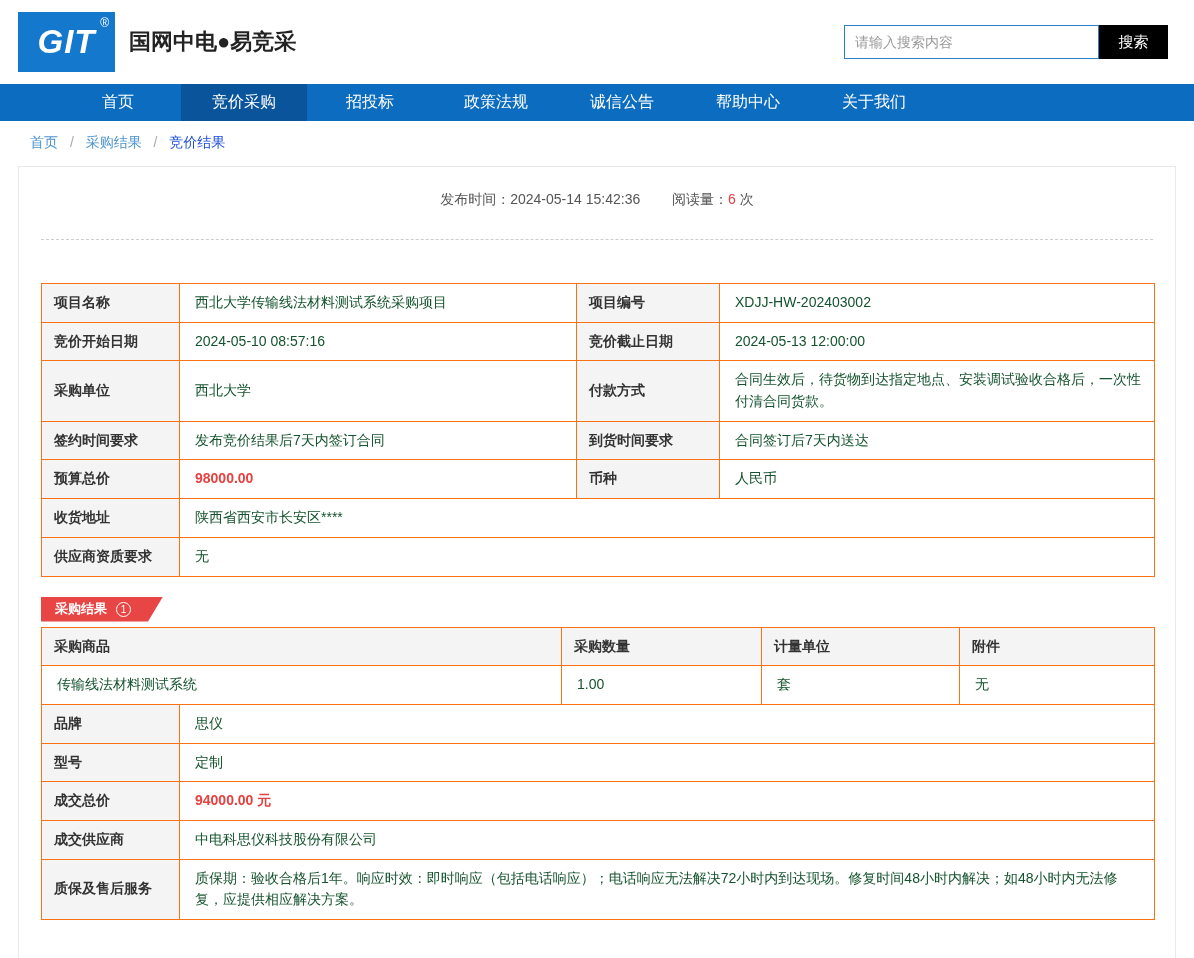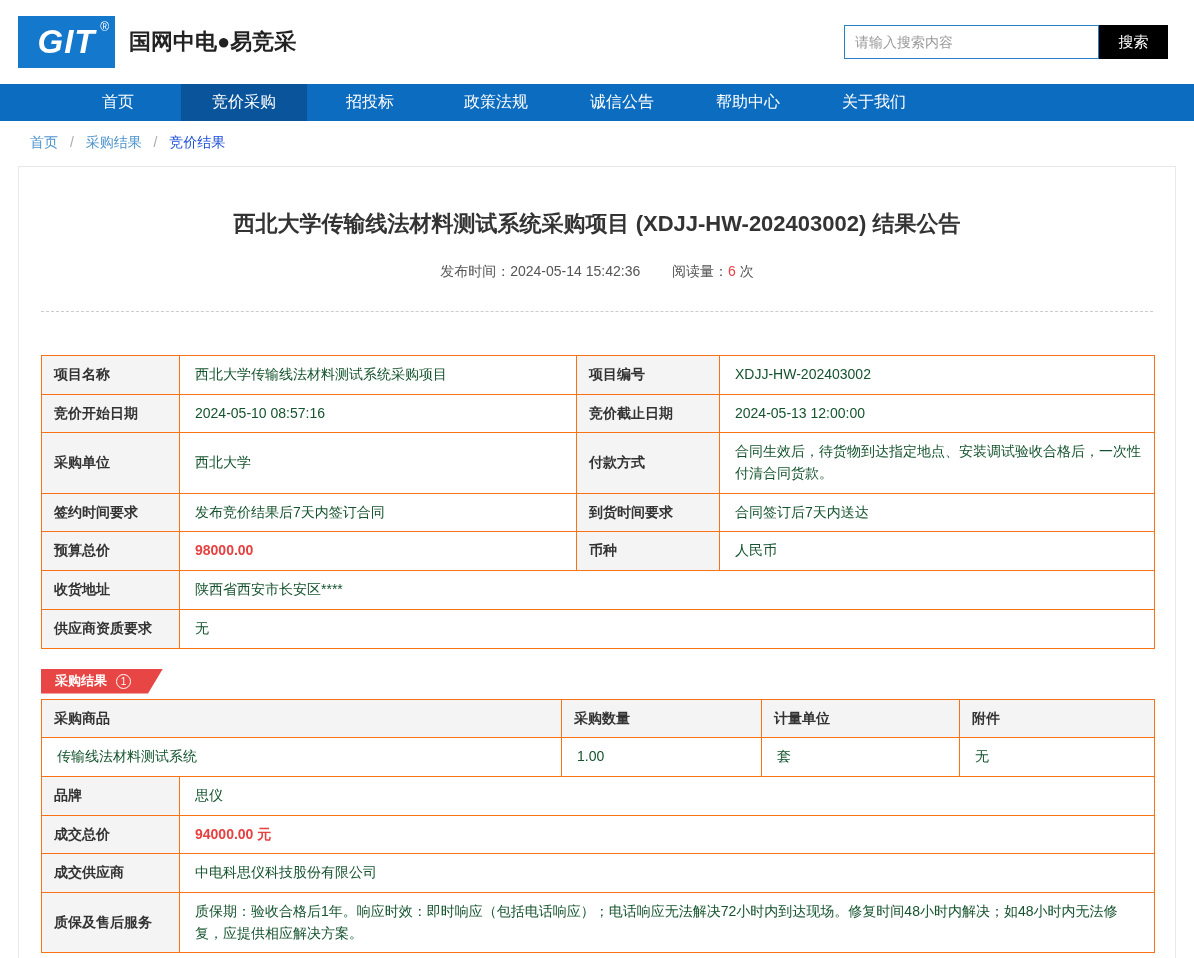--- a/index.html
+++ b/index.html
@@ -1,21 +1,21 @@
 <!DOCTYPE html>
 <html><head>
 <meta charset="utf-8">
 <style>
   * { margin:0; padding:0; box-sizing:border-box; }
   html,body { width:1194px; height:958px; overflow:hidden; background:#fff;
     font-family:"Liberation Sans","DejaVu Sans",sans-serif; color:#333; }
 
   
   .top-header { height:84px; display:flex; align-items:center; padding:0 18px; background:#fff; }
-  .logo-box { width:97px; height:52px; background:#1478cd; color:#fff; display:flex;
+  .logo-box { width:97px; height:60px; background:#1478cd; color:#fff; display:flex;
     align-items:center; justify-content:center; font-weight:bold; font-style:italic;
     font-size:33px; letter-spacing:1px; position:relative; flex:0 0 auto; }
   .logo-reg { position:absolute; top:4px; right:5px; font-size:12px; font-style:normal; font-weight:normal; }
   .site-name { font-size:22px; font-weight:bold; color:#222; margin-left:14px; flex:1 1 auto; }
   .search-wrap { display:flex; align-items:center; margin-right:8px; }
   .search-input { width:255px; height:34px; border:1px solid #2a7fc9; padding:0 10px;
     font-size:14px; color:#333; outline:none; font-family:inherit; }
   .search-input::placeholder { color:#9a9a9a; }
   .search-btn { width:69px; height:34px; background:#000000; color:#fff; border:none;
     font-size:15px; cursor:pointer; font-family:inherit; }
@@ -89,21 +89,20 @@
 <div class="breadcrumb">
   <span class="crumb-link">首页</span>
   <span class="crumb-sep">/</span>
   <span class="crumb-link">采购结果</span>
   <span class="crumb-sep">/</span>
   <span class="crumb-current">竞价结果</span>
 </div>
 
 <div class="card">
 
-  <div class="notice-title">西北大学传输线法材料测试系统采购项目 (XDJJ-HW-202403002) 结果公告</div>
 
   <div class="notice-meta">
     <span class="meta-part"><span>发布时间：</span><span>2024-05-14 15:42:36</span></span>
     <span class="meta-part"><span>阅读量：</span><span class="red">6</span>
       <span>次</span></span>
   </div>
 
   <div class="dashed-divider"></div>
 
   <table class="info-table">
@@ -187,20 +186,24 @@
     <colgroup>
         <col style="width:138px">
         <col>
       </colgroup>
     <tbody>
         <tr>
       <th>品牌</th>
       <td>思仪</td>
     </tr>
     <tr>
+      <th>型号</th>
+      <td>定制</td>
+    </tr>
+    <tr>
       <th>成交总价</th>
       <td class="red amount">94000.00 元</td>
     </tr>
     <tr>
       <th>成交供应商</th>
       <td>中电科思仪科技股份有限公司</td>
     </tr>
     <tr>
       <th>质保及售后服务</th>
       <td>质保期：验收合格后1年。响应时效：即时响应（包括电话响应）；电话响应无法解决72小时内到达现场。修复时间48小时内解决；如48小时内无法修复，应提供相应解决方案。</td>

